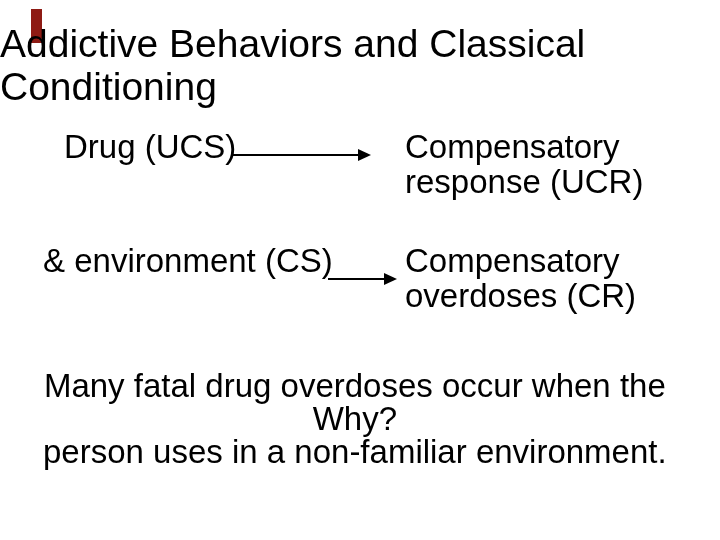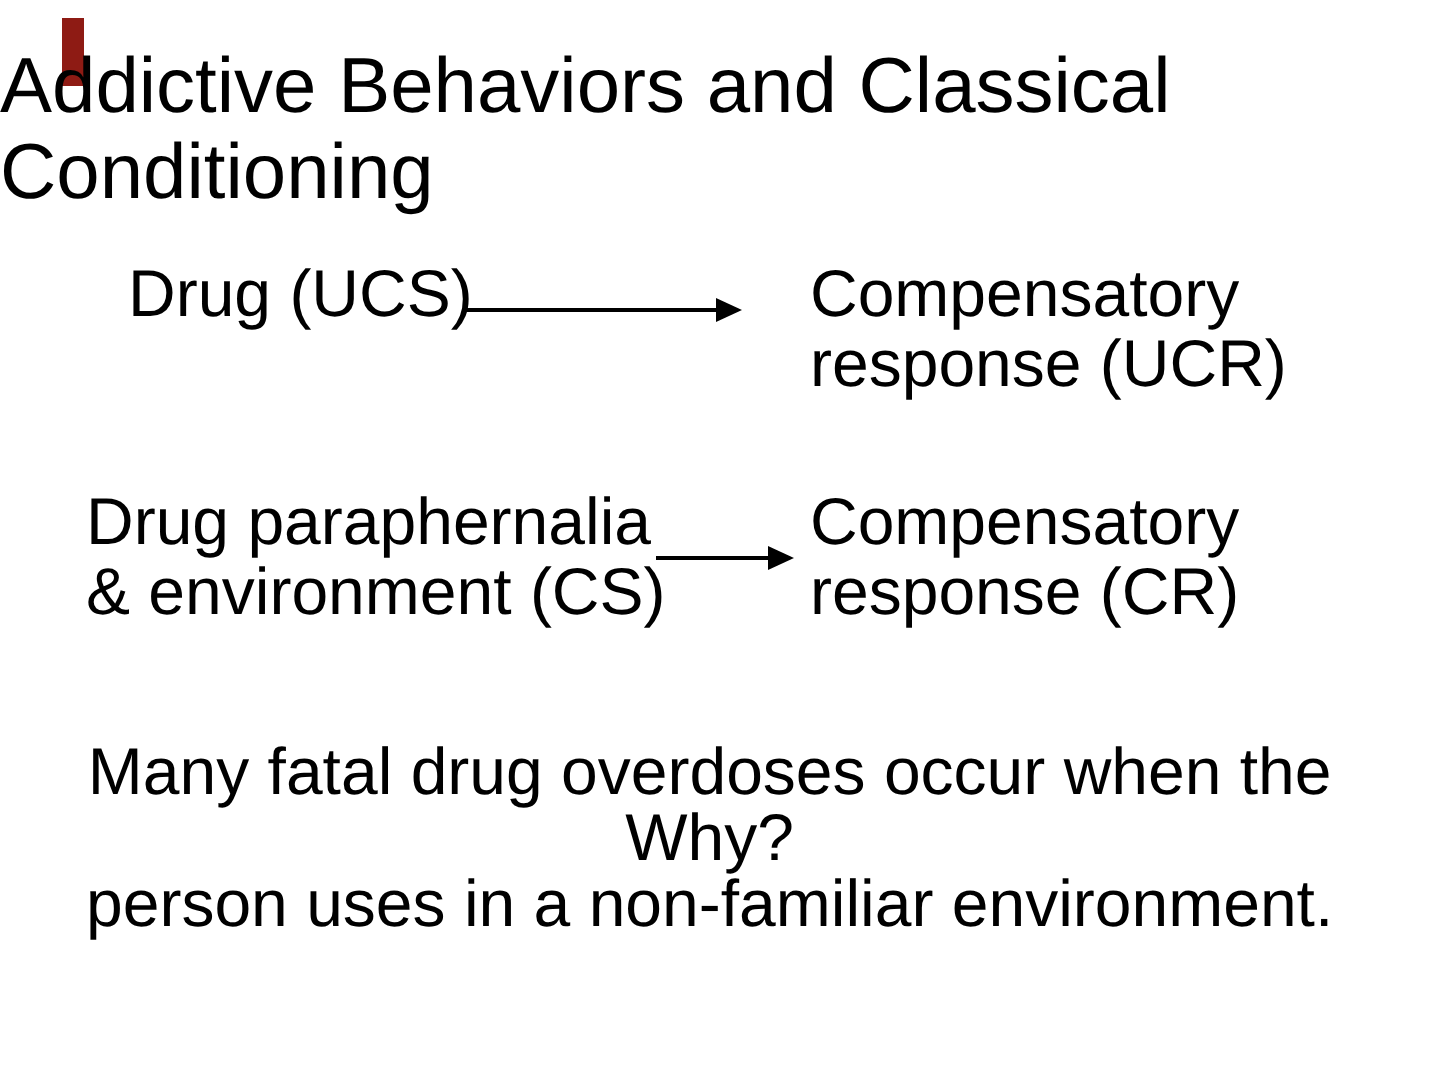--- a/index.html
+++ b/index.html
@@ -91,32 +91,31 @@
     <div class="shaft"></div>
     <div class="head"></div>
   </div>
 
   <div class="textblock resp-1">
     <div>Compensatory</div>
     <div>response (UCR)</div>
   </div>
 
   <div class="textblock stim-2">
-    <div>Drug paraphernalia</div>
     <div>&amp; environment (CS)</div>
   </div>
 
   <div class="arrow arrow-2">
     <div class="shaft"></div>
     <div class="head"></div>
   </div>
 
   <div class="textblock resp-2">
     <div>Compensatory</div>
-    <div>response (CR)</div>
+    <div>overdoses (CR)</div>
   </div>
 
   <div class="textblock note">
     <div>Many fatal drug overdoses occur when the</div>
     <div>Why?</div>
     <div>person uses in a non-familiar environment.</div>
   </div>
 
 </div>
 

